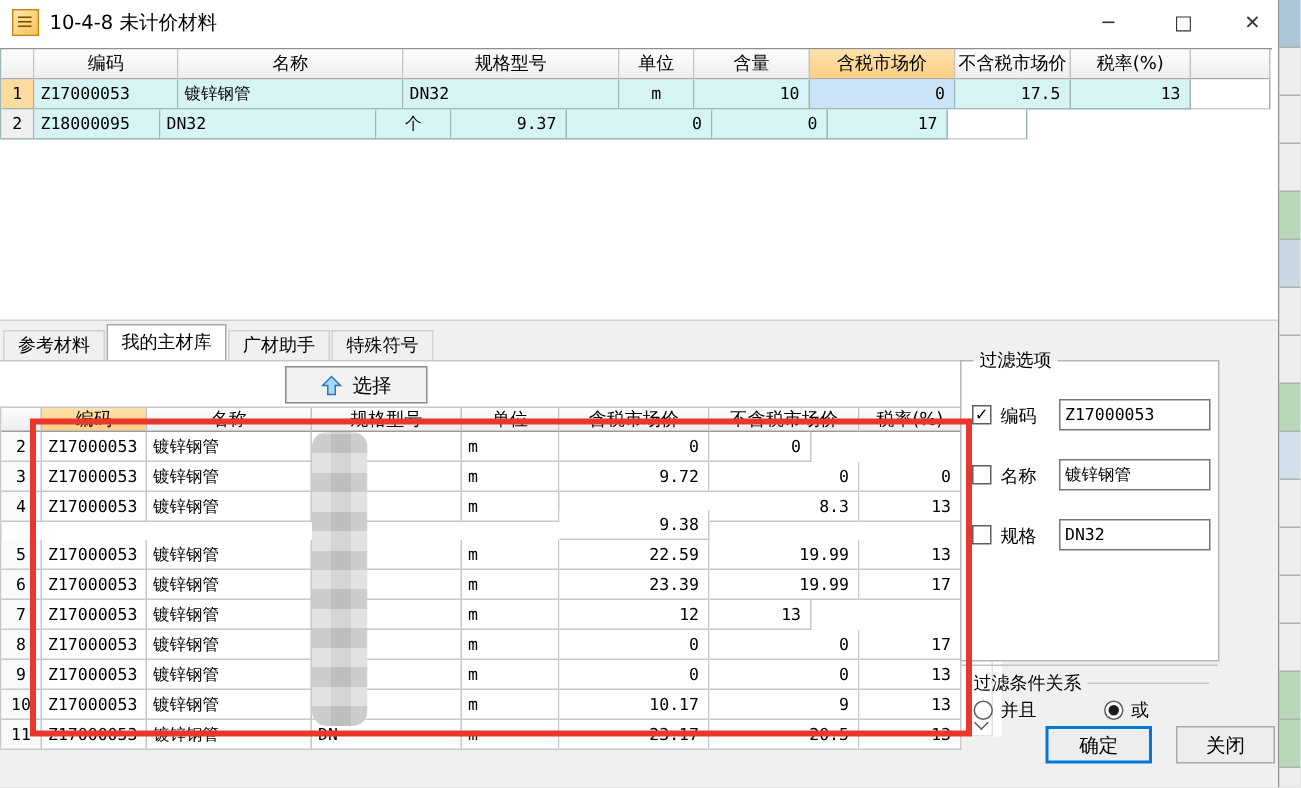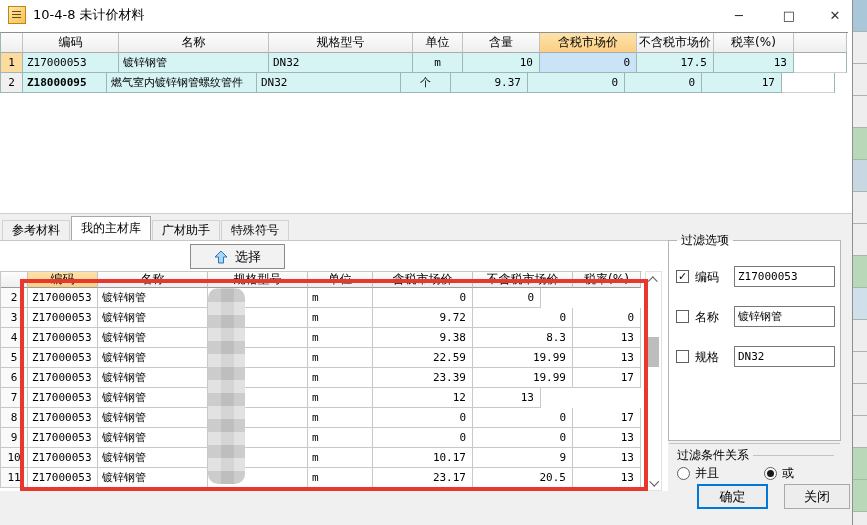--- a/index.html
+++ b/index.html
@@ -70,21 +70,21 @@
 
   
   .vscroll{position:absolute;left:645px;top:30px;width:17px;height:220px;background:#ffffff;border:1px solid #e2e2e2;box-sizing:border-box;}
   .sb-arrow{position:absolute;left:0;width:15px;height:16px;display:flex;align-items:center;justify-content:center;}
   .chev{width:6px;height:6px;border-left:1px solid #5a5a5a;border-top:1px solid #5a5a5a;}
   .chev.up{transform:rotate(45deg) translateY(1px);}
   .chev.down{transform:rotate(225deg) translateY(1px);}
   .sb-thumb{position:absolute;left:2px;top:65px;width:11px;height:30px;background:#bdbdbd;}
 
   
-  .filter-box{left:668px;top:240px;width:173px;height:201px;background:#ffffff;border:1px solid #b5b5b5;box-sizing:border-box;}
+  .filter-box{left:640px;top:240px;width:173px;height:201px;background:#ffffff;border:1px solid #b5b5b5;box-sizing:border-box;}
   .filter-caption{position:absolute;left:8px;top:-9px;padding:0 4px;font-size:12px;
                   background:linear-gradient(#f0f0f0 46%,#ffffff 54%);}
   .f-row{position:absolute;left:0;height:22px;width:100%;}
   .checkbox{position:absolute;left:7px;top:3px;width:13px;height:13px;border:1px solid #5f5f5f;background:#fff;
             display:flex;align-items:center;justify-content:center;font-size:11px;line-height:11px;box-sizing:border-box;}
   .f-label{position:absolute;left:26px;top:2px;font-size:12px;}
   .f-input{position:absolute;left:65px;top:-1px;width:101px;height:21px;border:1px solid #777;background:#fff;
            font-family:"DejaVu Sans Mono","DejaVu Sans",sans-serif;font-size:11px;padding:1px 3px;box-sizing:border-box;}
   .divider{position:absolute;left:0px;top:202px;width:171px;height:1px;background:#c3c3c3;}
   .rel-caption{position:absolute;left:8px;top:206px;right:6px;display:flex;align-items:center;gap:4px;font-size:12px;}
@@ -141,22 +141,21 @@
             <div class="cell al" style="width: 144px; height: 20px;">DN32</div>
             <div class="cell ac" style="width: 50px; height: 20px;">m</div>
             <div class="cell ar" style="width: 77px; height: 20px;">10</div>
             <div class="cell ar sel-cell" style="width: 97px; height: 20px;">0</div>
             <div class="cell ar" style="width: 77px; height: 20px;">17.5</div>
             <div class="cell ar" style="width: 80px; height: 20px;">13</div>
             <div class="cell al filler" style="width: 53px; height: 20px;"></div>
           </div>
           <div class="grid-row">
             <div class="cell ac rownum" style="width: 22px; height: 20px;">2</div>
-            <div class="cell al" style="width: 84px; height: 20px; font-weight: bold;">Z18000095</div>
-            <div class="cell al" style="width: 150px; height: 20px;">燃气室内镀锌钢管螺纹管件</div>
+            <div class="cell al" style="width: 84px; height: 20px;">Z18000095</div>
             <div class="cell al" style="width: 144px; height: 20px;">DN32</div>
             <div class="cell ac" style="width: 50px; height: 20px;">个</div>
             <div class="cell ar" style="width: 77px; height: 20px;">9.37</div>
             <div class="cell ar" style="width: 97px; height: 20px;">0</div>
             <div class="cell ar" style="width: 77px; height: 20px;">0</div>
             <div class="cell ar" style="width: 80px; height: 20px;">17</div>
             <div class="cell al filler" style="width: 53px; height: 20px;"></div>
           </div>
         </div>
     </div>
@@ -212,21 +211,21 @@
             <div class="cell ar" style="width: 100px; height: 20px;">9.72</div>
             <div class="cell ar" style="width: 100px; height: 20px;">0</div>
             <div class="cell ar" style="width: 68px; height: 20px;">0</div>
           </div>
           <div class="grid-row">
             <div class="cell ac rownum" style="width: 27px; height: 20px;">4</div>
             <div class="cell al" style="width: 70px; height: 20px;">Z17000053</div>
             <div class="cell al" style="width: 110px; height: 20px;">镀锌钢管</div>
             <div class="cell al" style="width: 100px; height: 20px;"></div>
             <div class="cell al" style="width: 65px; height: 20px;">m</div>
-            <div class="cell ar" style="width: 100px; height: 20px;">9.38</div>
+            <div class="cell ar" style="width: 100px; height: 20px; margin-top: 12px;">9.38</div>
             <div class="cell ar" style="width: 100px; height: 20px;">8.3</div>
             <div class="cell ar" style="width: 68px; height: 20px;">13</div>
           </div>
           <div class="grid-row">
             <div class="cell ac rownum" style="width: 27px; height: 20px;">5</div>
             <div class="cell al" style="width: 70px; height: 20px;">Z17000053</div>
             <div class="cell al" style="width: 110px; height: 20px;">镀锌钢管</div>
             <div class="cell al" style="width: 100px; height: 20px;"></div>
             <div class="cell al" style="width: 65px; height: 20px;">m</div>
             <div class="cell ar" style="width: 100px; height: 20px;">22.59</div>

